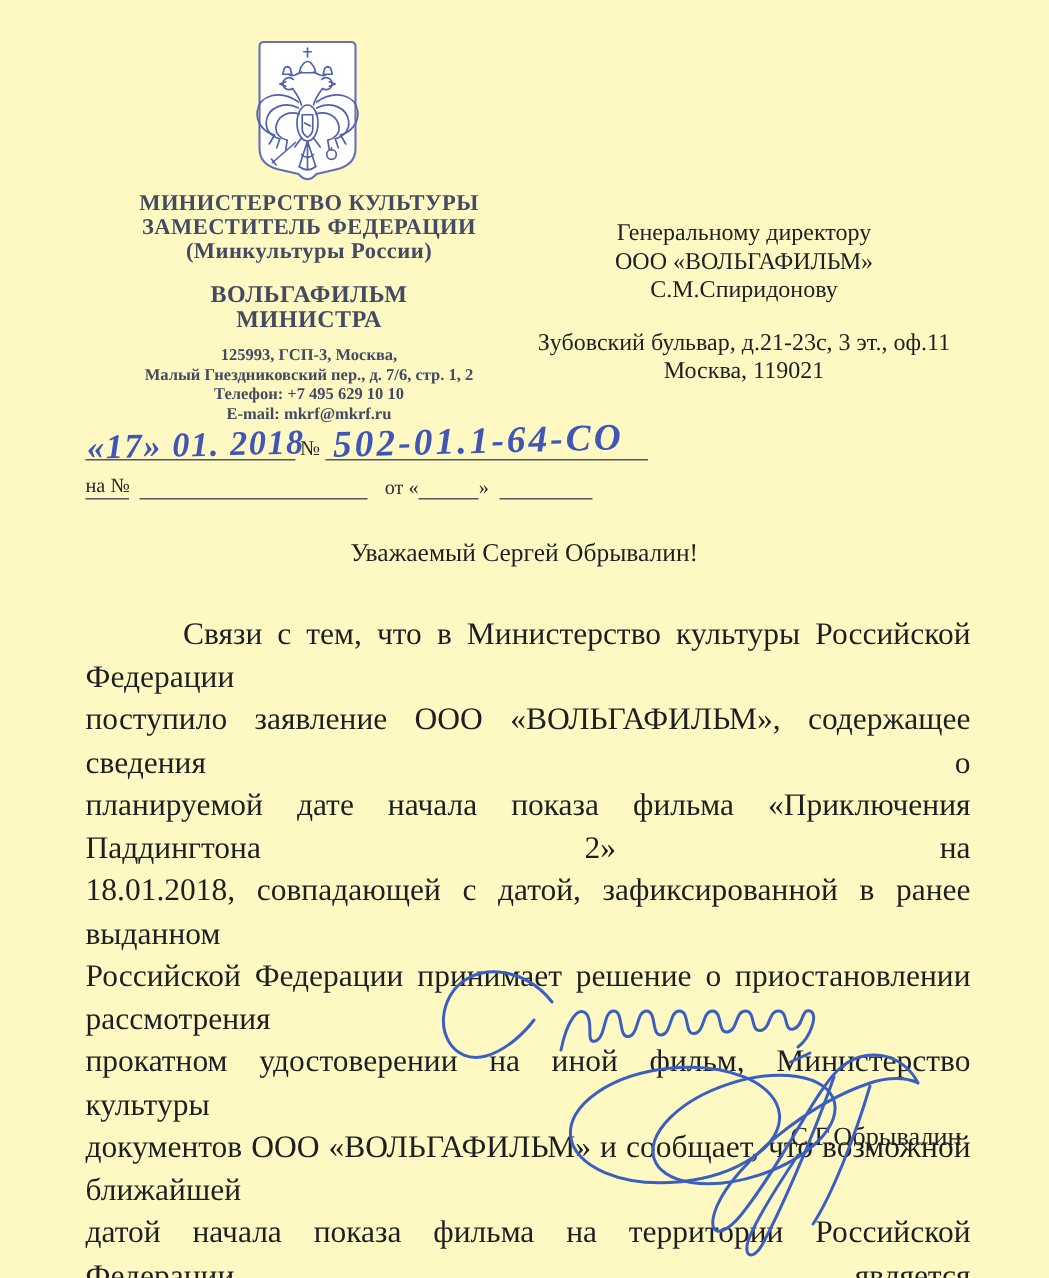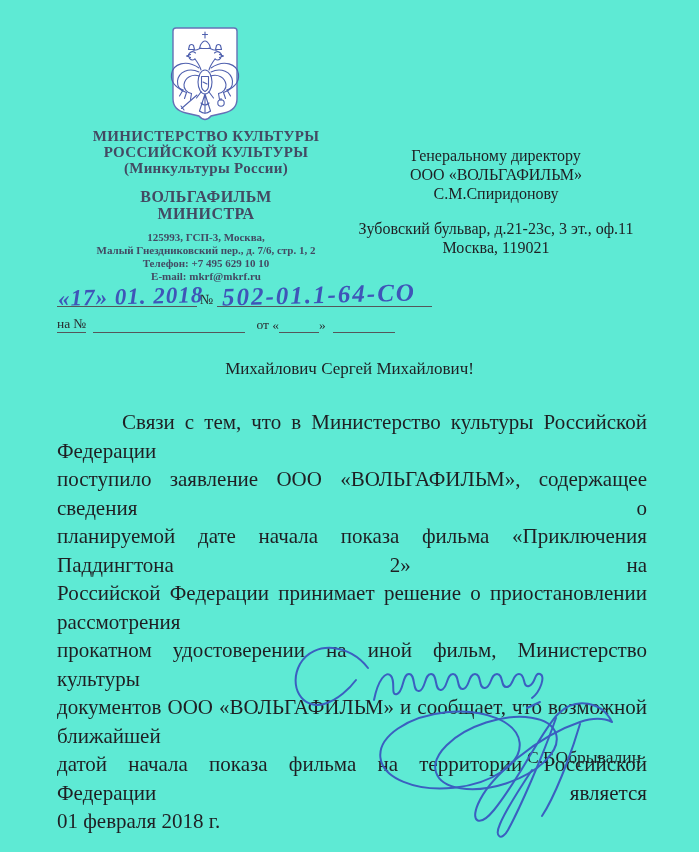--- a/index.html
+++ b/index.html
@@ -1,17 +1,17 @@
 <!DOCTYPE html>
 <html><head>
 <meta charset="utf-8">
 <style>
   html,body{margin:0;padding:0;}
   body{background:#e9e9e9;font-family:"Liberation Serif","DejaVu Serif",serif;}
-  .page{position:relative;width:699px;height:852px;background:#5eead4;overflow:hidden;}
+  .page{position:relative;width:699px;height:852px;background:#fef9c3;overflow:hidden;}
   .abs{position:absolute;}
   
   .lh{left:58px;top:128px;width:296px;text-align:center;color:#434a63;}
   .lh .min{font-size:15px;font-weight:bold;line-height:16px;letter-spacing:.3px;}
   .lh .pos{font-size:16px;font-weight:bold;line-height:17px;margin-top:12px;letter-spacing:.4px;}
   .lh .cnt{font-size:11px;font-weight:bold;line-height:13px;margin-top:9px;}
   
   .rcpt{left:345px;top:146px;width:302px;text-align:center;color:#1f1f23;font-size:16px;line-height:19px;}
   .rcpt .addr{margin-top:16px;line-height:19px;}
   
@@ -63,21 +63,21 @@
         <path d="M55 74.5 V76.2"></path>
         <path d="M39 70 L33.5 87 M39 70 L39 89 M39 70 L44.5 87"></path>
         <path d="M33.5 87 Q39 91.5 44.5 87"></path>
         <path d="M35 79 Q39 83 43 79"></path>
       </g>
     </svg>
   </div>
 
   <div class="abs lh">
     <div class="min">МИНИСТЕРСТВО КУЛЬТУРЫ</div>
-    <div class="min">РОССИЙСКОЙ КУЛЬТУРЫ</div>
+    <div class="min">ЗАМЕСТИТЕЛЬ ФЕДЕРАЦИИ</div>
     <div class="min">(Минкультуры России)</div>
     <div class="pos">ВОЛЬГАФИЛЬМ</div>
     <div class="pos" style="margin-top:0;">МИНИСТРА</div>
     <div class="cnt">125993, ГСП-3, Москва,</div>
     <div class="cnt" style="margin-top:0;">Малый Гнездниковский пер., д. 7/6, стр. 1, 2</div>
     <div class="cnt" style="margin-top:0;">Телефон: +7 495 629 10 10</div>
     <div class="cnt" style="margin-top:0;">E-mail: mkrf@mkrf.ru</div>
   </div>
 
   <div class="abs rcpt">
@@ -101,26 +101,27 @@
     <span style="width:7px;"></span>
     <span class="uline" style="width:152px;height:16px;"></span>
     <span style="width:11px;"></span>
     <span class="printed">от «</span>
     <span class="uline" style="width:40px;height:16px;"></span>
     <span class="printed">»</span>
     <span style="width:7px;"></span>
     <span class="uline" style="width:62px;height:16px;"></span>
   </div>
 
-  <div class="abs salut">Михайлович Сергей Михайлович!</div>
+  <div class="abs salut">Уважаемый Сергей Обрывалин!</div>
 
   <div class="abs body">
     <div class="bline first">Связи с тем, что в Министерство культуры Российской Федерации</div>
     <div class="bline">поступило заявление ООО «ВОЛЬГАФИЛЬМ», содержащее сведения о</div>
     <div class="bline">планируемой дате начала показа фильма «Приключения Паддингтона 2» на</div>
+    <div class="bline">18.01.2018, совпадающей с датой, зафиксированной в ранее выданном</div>
     <div class="bline">Российской Федерации принимает решение о приостановлении рассмотрения</div>
     <div class="bline">прокатном удостоверении на иной фильм, Министерство культуры</div>
     <div class="bline">документов ООО «ВОЛЬГАФИЛЬМ» и сообщает, что возможной ближайшей</div>
     <div class="bline">датой начала показа фильма на территории Российской Федерации является</div>
     <div class="bline last">01 февраля 2018 г.</div>
   </div>
 
   <div class="abs signame">С.Г.Обрывалин</div>
 
   <div class="abs flourish" style="left:280px;top:638px;width:400px;height:212px;">

